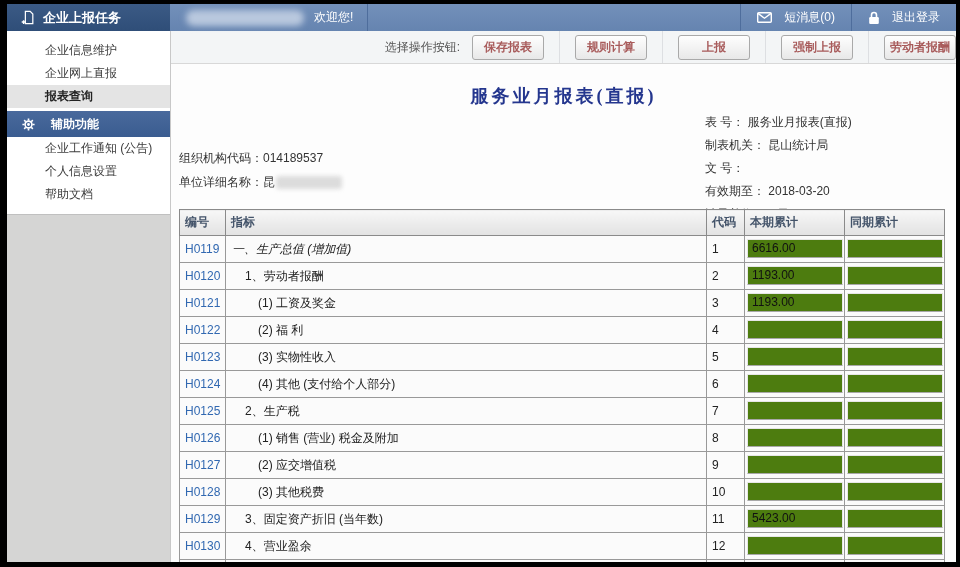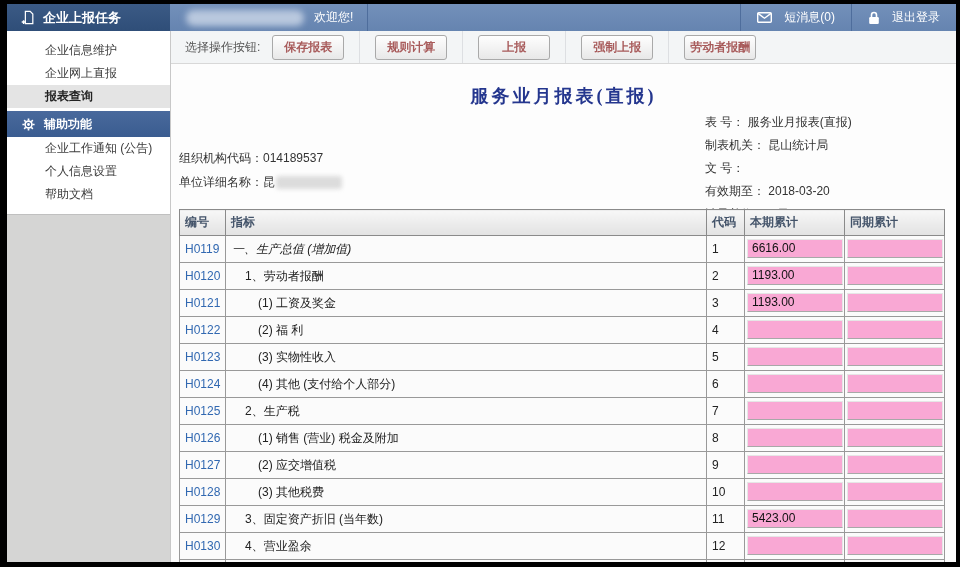--- a/index.html
+++ b/index.html
@@ -55,33 +55,34 @@
   .side-item {
     height: 23px; line-height: 23px;
     padding-left: 38px; cursor: pointer;
   }
   .side-item.active { background: #e4e4e4; font-weight: bold; color: #222; }
   .side-section {
     height: 26px; margin-top: 2px;
     background: linear-gradient(#49699c, #3a5c90);
     border-top: 1px solid #fff;
     color: #fff; font-weight: bold;
-    display: flex; align-items: center; gap: 9px;
+    display: flex; align-items: center; gap: 16px;
     padding-left: 15px; cursor: pointer;
   }
   .side-pad { height: 8px; background: #fff; }
   .sidebar-footer { flex: 1; background: #d5d5d4; border-top: 1px solid #c0c0c0; }
   
   .main { flex: 1; display: flex; flex-direction: column; min-width: 0; }
   .toolbar {
     height: 32px; flex: 0 0 auto;
     background: #f3f5f6;
     border-bottom: 1px solid #d8d8d8;
     display: flex; align-items: center;
     padding-left: 14px;
+    justify-content: flex-end;
   }
   .toolbar-label { font-size: 12px; color: #555; margin-right: 12px; }
   .tbtn {
     font-size: 12px; color: #a85b5b;
     background: linear-gradient(#fefefe, #e8e8e8);
     border: 1px solid #a9a9a9; border-radius: 3px;
     padding: 3px 0; width: 72px; text-align: center;
     cursor: pointer; font-family: inherit; font-weight: bold;
   }
   .v-sep { width: 1px; height: 32px; background: #dddfe2; margin: 0 15px; }
@@ -123,21 +124,21 @@
   .report-table td {
     border: 1px solid #999;
     font-size: 12px; color: #222;
     height: 23px; padding: 0 0 0 5px;
     white-space: nowrap; overflow: hidden;
   }
   td.id-cell { color: #3168b1; cursor: pointer; }
   td.input-cell { padding: 1px 1px 2px 2px; }
   .cell-input {
     height: 17px; line-height: 17px;
-    background: #f9a8d4;
+    background: #4d7c0f;
     border: 1px solid #e6e6e6;
     border-bottom: 1px solid #a8a8a8;
     padding: 0 4px;
     font-size: 12px; color: #111;
     cursor: text;
   }
   .icon { display: inline-flex; align-items: center; }
 </style>
 </head>
 <body>

